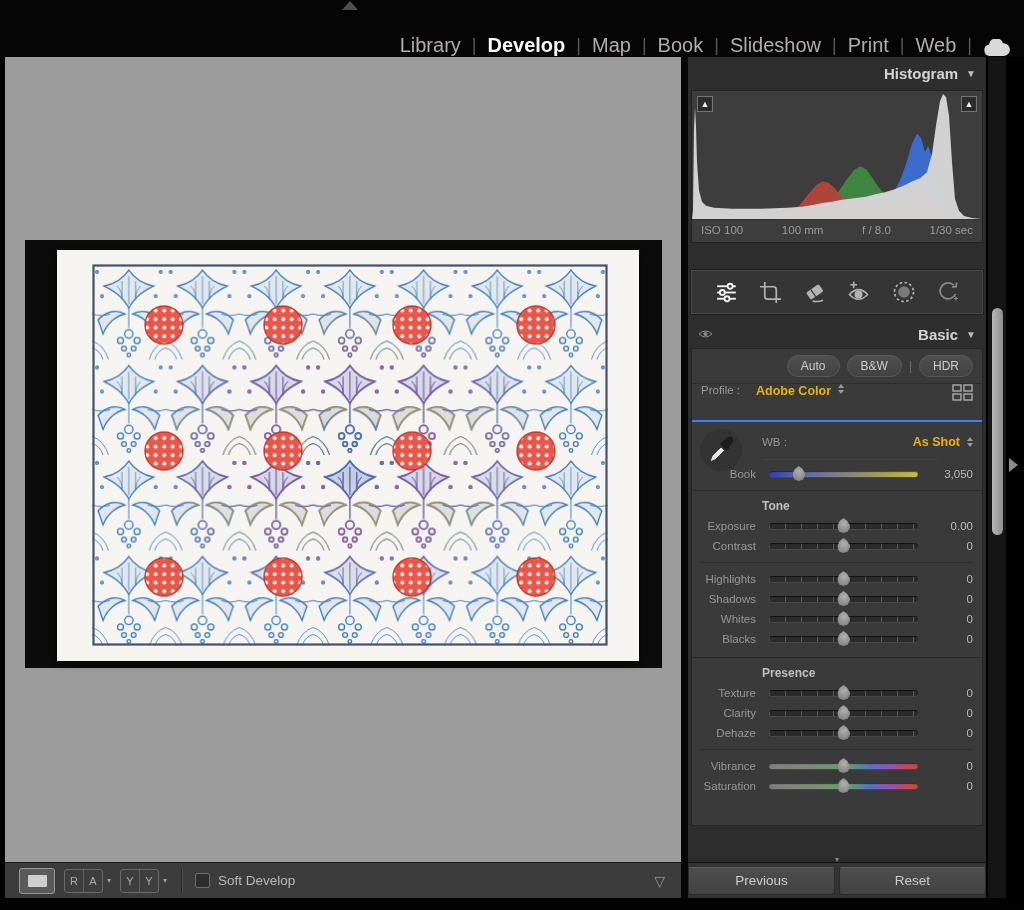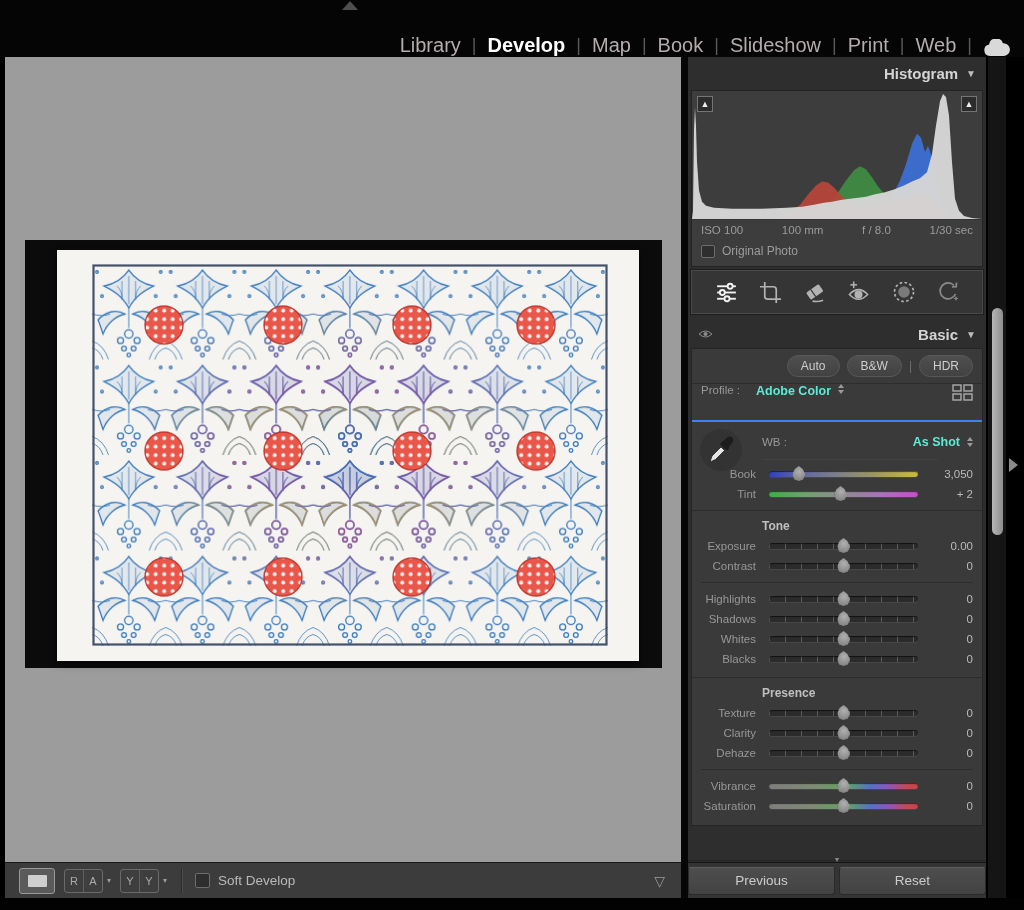--- a/index.html
+++ b/index.html
@@ -65,21 +65,21 @@
   .eyeicon{display:flex;align-items:center;}
   .bbox{position:absolute;left:3px;right:3px;top:291px;height:478px;background:#3a3a3a;
         border:1px solid #252525;box-sizing:border-box;font-size:12px;}
   .autorow{height:34px;display:flex;align-items:center;justify-content:flex-end;gap:7px;
            padding-right:9px;border-bottom:1px solid #2d2d2d;}
   .pill{background:linear-gradient(#4f4f4f,#424242);border:1px solid #585858;border-radius:11px;
         color:#cdcdcd;font-size:12px;padding:3px 13px;}
   .btn-or{color:#6f6f6f;font-size:12px;}
   .profrow{height:36px;display:flex;padding:0 9px;border-bottom:2px solid #3b82f6;}
   .dimlabel{color:#979797;font-size:11.5px;}
-  .val{color:#5eead4;font-size:12.5px;font-weight:bold;}
+  .val{color:#eab308;font-size:12.5px;font-weight:bold;}
   .profrow .val{margin-left:16px;}
   .dcaret{display:inline-flex;flex-direction:column;margin-left:7px;line-height:0;}
   .dcaret i{width:0;height:0;border-left:3.5px solid transparent;border-right:3.5px solid transparent;}
   .dcaret .u{border-bottom:4px solid #9a9a9a;margin-bottom:2px;}
   .dcaret .d{border-top:4px solid #9a9a9a;}
   .gridicon{margin-left:auto;}
   .wbblock{position:relative;padding:4px 0 6px;border-bottom:1px solid #2c2c2c;}
   .dropper-circ{position:absolute;left:8px;top:7px;width:42px;height:42px;border-radius:50%;background:#333;
                 display:flex;align-items:center;justify-content:center;}
   .wbrow{height:32px;display:flex;align-items:center;padding-left:70px;padding-right:9px;}
@@ -302,24 +302,20 @@
         <div class="clipbox clipR">
             <span>▲</span>
           </div>
       </div>
       <div class="exifrow">
         <span>ISO 100</span>
         <span>100 mm</span>
         <span>f / 8.0</span>
         <span>1/30 sec</span>
       </div>
-      <div class="origrow">
-        <div class="checkbox"></div>
-        <span>Original Photo</span>
-      </div>
     </div>
 
     <div class="toolstrip">
       <span class="tool active">
         <svg width="25" height="25" viewBox="0 0 24 24" fill="none" stroke="currentColor" stroke-width="1.8">
           <line x1="3" y1="6" x2="21" y2="6"></line>
             <circle cx="15.5" cy="6" r="2.4" fill="#353535"></circle>
           <line x1="3" y1="12" x2="21" y2="12"></line>
             <circle cx="8" cy="12" r="2.4" fill="#353535"></circle>
           <line x1="3" y1="18" x2="21" y2="18"></line>
@@ -417,27 +413,20 @@
             </span>
         </div>
         <div class="wbsep"></div>
         <div class="srow">
           <span class="slabel">Book</span>
           <div class="strack grad-temp">
             <div class="sthumb" style="left: 20%;"></div>
           </div>
           <span class="svalue">3,050</span>
         </div>
-        <div class="srow">
-          <span class="slabel">Tint</span>
-          <div class="strack grad-tint">
-            <div class="sthumb" style="left: 48%;"></div>
-          </div>
-          <span class="svalue">+ 2</span>
-        </div>
       </div>
 
       <div class="secblock">
         <div class="sechead">Tone</div>
         <div class="srow">
           <span class="slabel">Exposure</span>
           <div class="strack tick">
               <div class="sthumb" style="left: 50%;"></div>
             </div>
           <span class="svalue">0.00</span>

